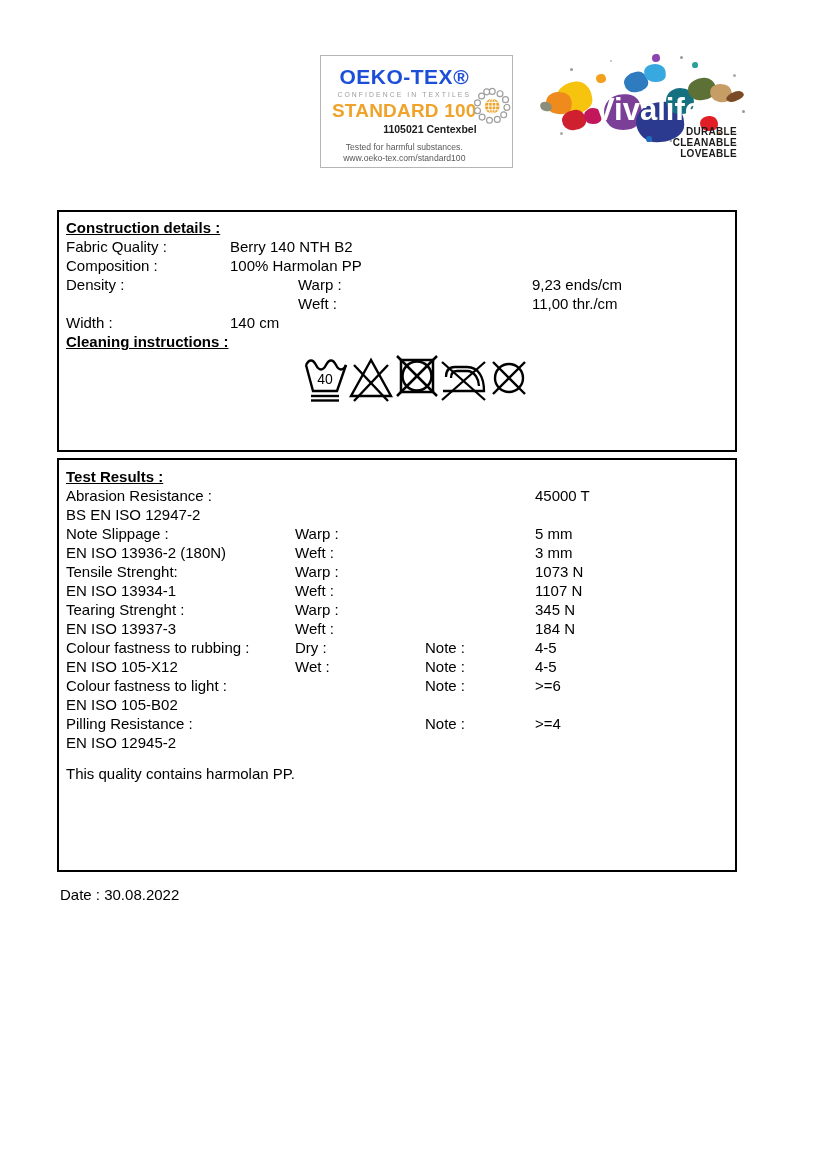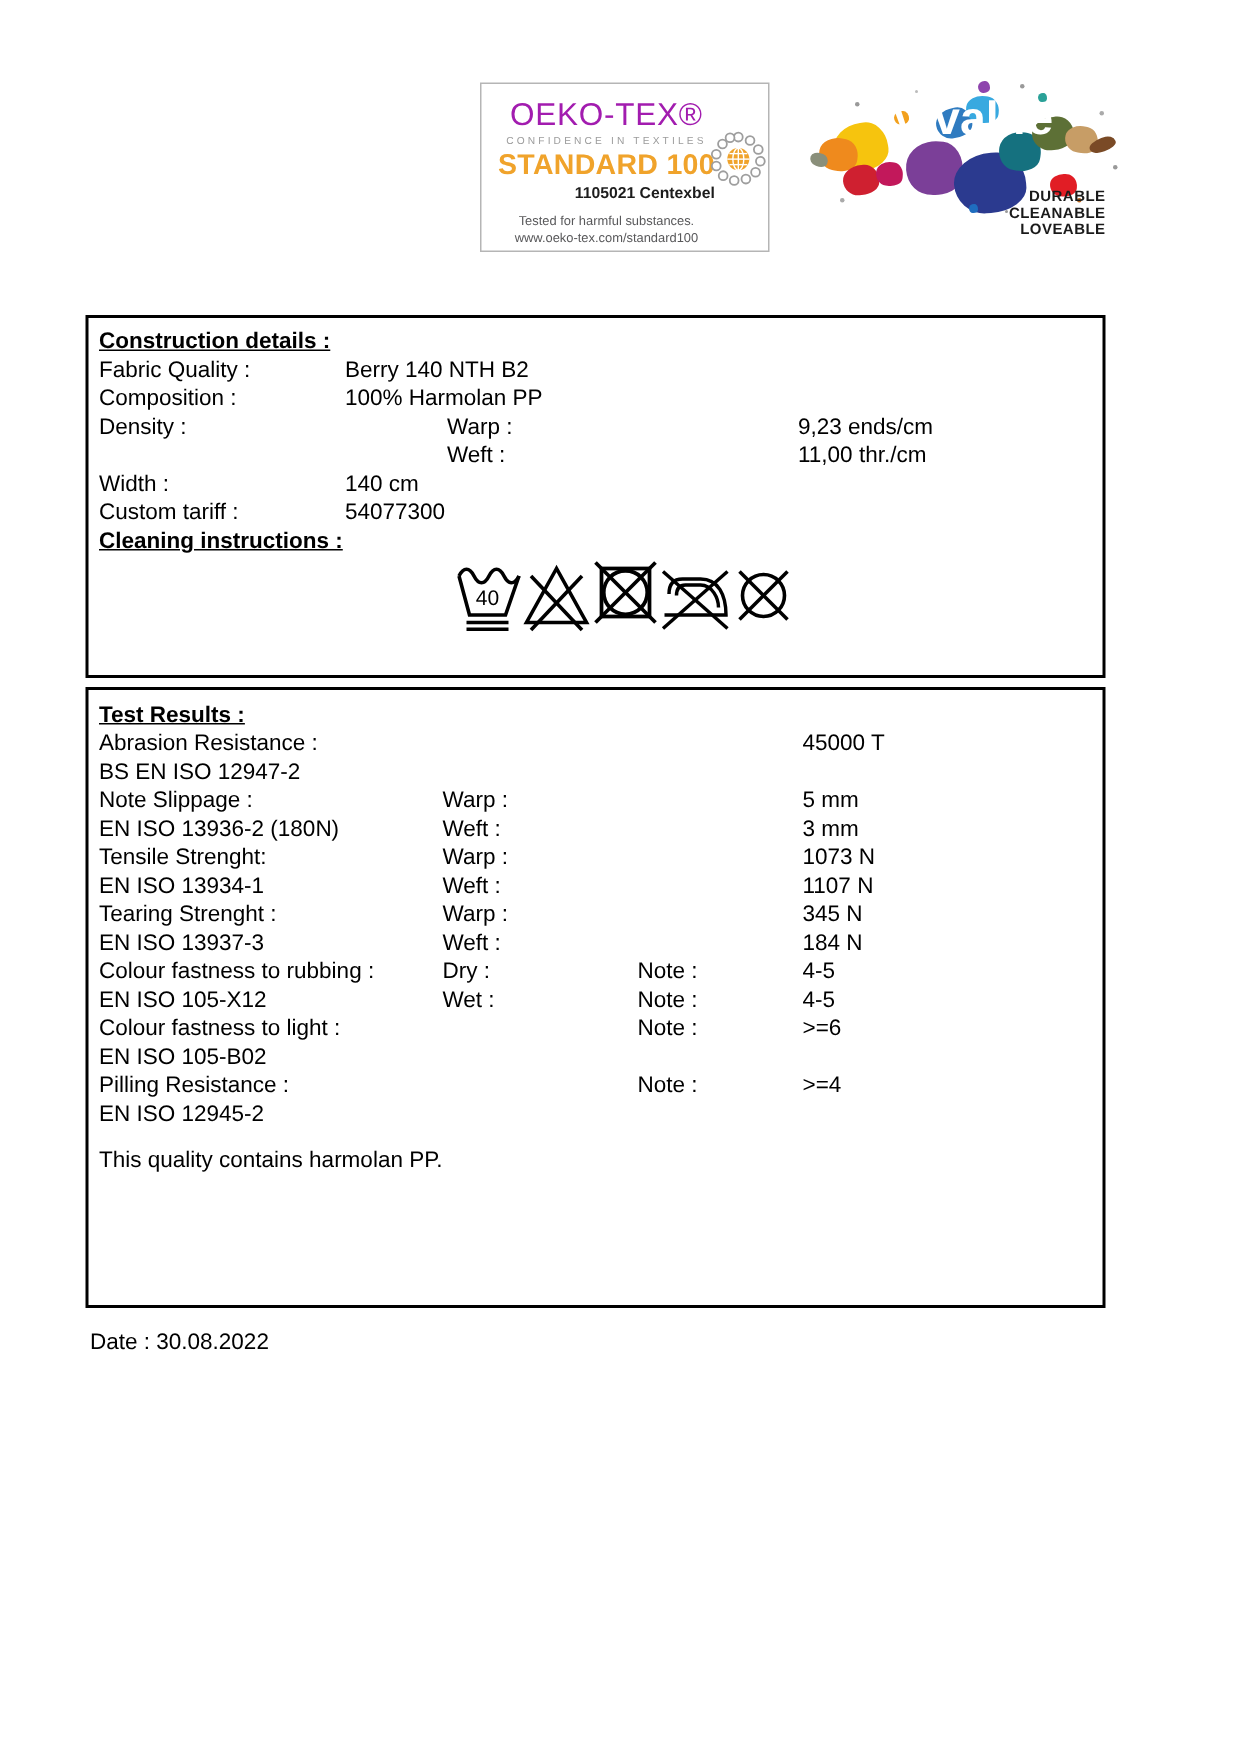--- a/index.html
+++ b/index.html
@@ -3,21 +3,21 @@
 <meta charset="utf-8">
 <style>
   *{margin:0;padding:0;box-sizing:border-box}
   html,body{background:#fff}
   body{width:826px;height:1169px;position:relative;font-family:"Liberation Sans",sans-serif;color:#000;overflow:hidden}
   .page{position:absolute;inset:0;background:#fff}
 
   
   .oeko-box{position:absolute;left:320px;top:55px;width:193px;height:113px;border:1px solid #b5b5b5;background:#fff;display:flex}
   .ot-text{width:152px;margin-left:11px;text-align:center}
-  .ot-title{margin-top:9px;font-size:21px;font-weight:normal;color:#a21caf;letter-spacing:.5px;white-space:nowrap}
+  .ot-title{margin-top:9px;font-size:21px;font-weight:bold;color:#1d4ed8;letter-spacing:.5px;white-space:nowrap}
   .ot-conf{margin-top:2px;font-size:6.8px;color:#9c9c9c;letter-spacing:2.1px;white-space:nowrap}
   .ot-std{margin-top:2px;font-size:19px;font-weight:bold;color:#F0A32B;letter-spacing:.2px;white-space:nowrap}
   .ot-cert{margin-top:1px;font-size:10.5px;font-weight:bold;color:#1c1c1c;text-align:right}
   .ot-tested{margin-top:7px;font-size:8.6px;color:#58585a}
   .ot-url{margin-top:1px;font-size:8.6px;color:#58585a}
   .ot-flower{margin-top:26px;margin-left:-5px}
 
   
   .viva{position:absolute;left:540px;top:50px;width:210px;height:115px}
   .blob{position:absolute;border-radius:58% 42% 55% 45% / 52% 58% 42% 55%}
@@ -41,21 +41,21 @@
   .b18{left:152px;top:12px;width:6px;height:6px;background:#2aa198}
   .dot{position:absolute;border-radius:50%}
   .d1{left:30px;top:18px;width:3px;height:3px;background:#999}
   .d2{left:70px;top:10px;width:2px;height:2px;background:#bbb}
   .d3{left:140px;top:6px;width:3px;height:3px;background:#999}
   .d4{left:193px;top:24px;width:3px;height:3px;background:#aaa}
   .d5{left:202px;top:60px;width:3px;height:3px;background:#999}
   .d6{left:178px;top:82px;width:3px;height:3px;background:#b5651d}
   .d7{left:130px;top:90px;width:2px;height:2px;background:#999}
   .d8{left:20px;top:82px;width:3px;height:3px;background:#aaa}
-  .viva-name{position:absolute;left:54px;top:11px;font-size:31px;font-weight:bold;color:#fff;letter-spacing:0;z-index:2;white-space:nowrap}
+  .viva-name{position:absolute;left:54px;top:42px;font-size:31px;font-weight:bold;color:#fff;letter-spacing:0;z-index:2;white-space:nowrap}
   .viva-tagline{position:absolute;right:13px;top:76px;text-align:right;font-size:10px;font-weight:bold;line-height:11px;color:#1a1a1a;letter-spacing:.3px;z-index:2}
 
   
   .frame{position:absolute;left:57px;width:680px;border:2px solid #000;background:#fff;font-size:15px}
   .construction{top:210px;height:242px;padding-top:6px}
   .tests{top:458px;height:414px;padding-top:7px}
   .box-title{font-weight:bold;text-decoration:underline;padding-left:7px;height:19px;line-height:19px;white-space:nowrap}
   .row{position:relative;height:19px;line-height:19px}
   .row span{position:absolute;top:0;white-space:nowrap}
   .c-label{left:7px}.c-value{left:171px}.c-sub{left:239px}.c-result{left:473px}
@@ -164,24 +164,20 @@
           <span class="c-result">9,23 ends/cm</span>
         </div>
         <div class="row">
           <span class="c-sub">Weft :</span>
           <span class="c-result">11,00 thr./cm</span>
         </div>
         <div class="row">
           <span class="c-label">Width :</span>
           <span class="c-value">140 cm</span>
         </div>
-        <div class="row">
-          <span class="c-label">Custom tariff :</span>
-          <span class="c-value">54077300</span>
-        </div>
       </div>
     <div class="box-title">Cleaning instructions :</div>
     <div class="symbols">
       <svg class="care" width="46" height="50" viewBox="0 0 46 50">
         <g stroke="#000" stroke-width="2.4" fill="none">
           <path d="M4,12 C7,6 11,6 14,12 C17,18 21,18 24,12 C27,6 31,6 34,12 C37,18 41,18 44,12"></path>
           <path d="M4,12 L11,38 L35,38 L44,12"></path>
           <line x1="9" y1="43" x2="37" y2="43"></line>
           <line x1="9" y1="47.5" x2="37" y2="47.5"></line>
         </g>

